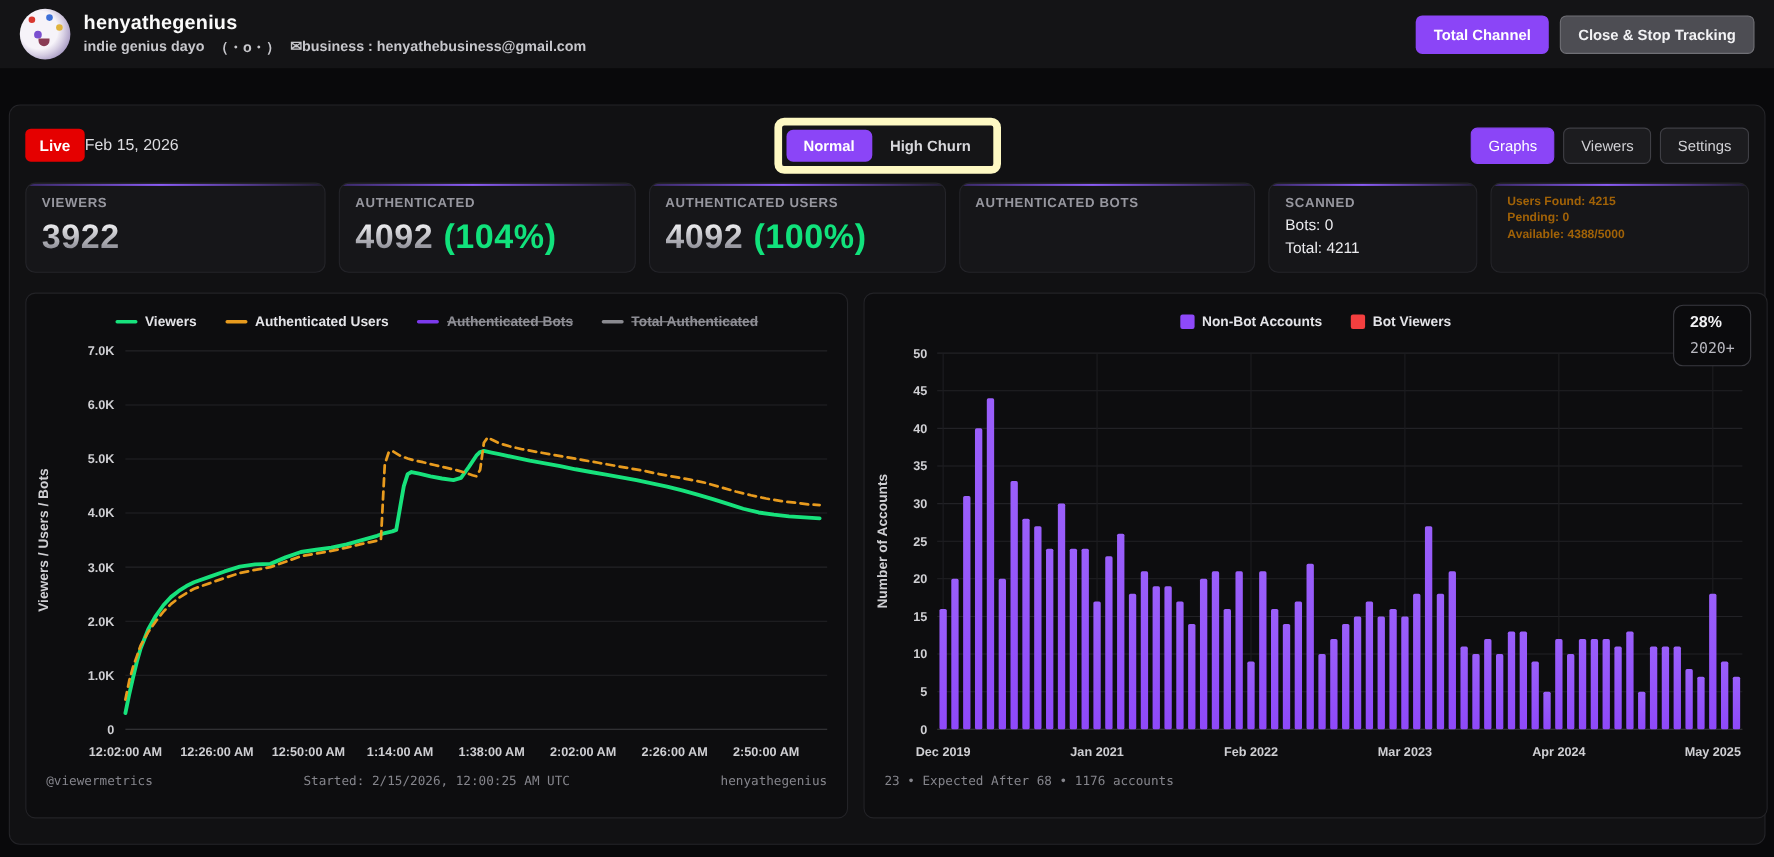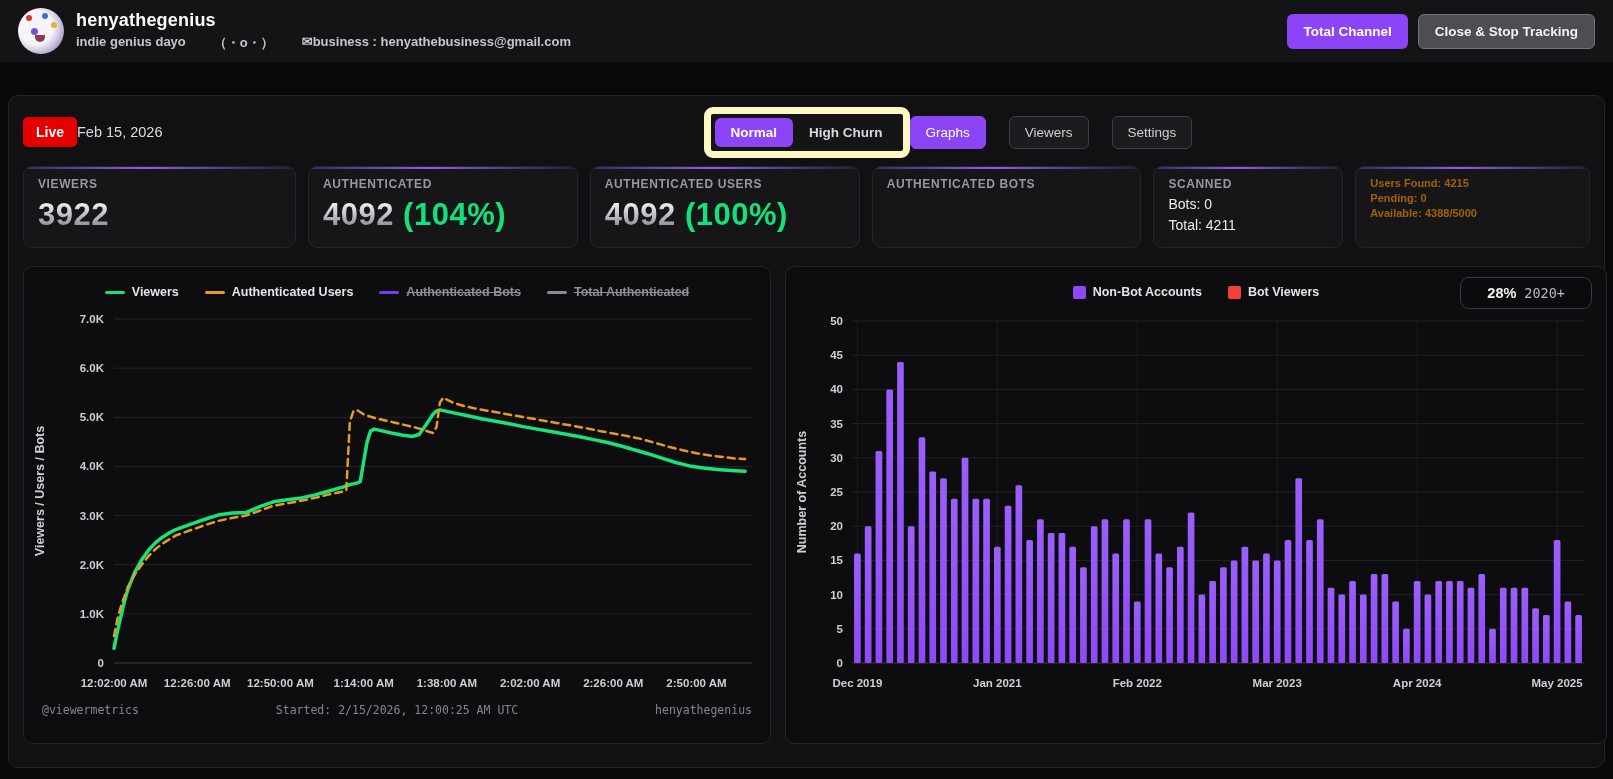--- a/index.html
+++ b/index.html
@@ -11,34 +11,34 @@
   .avatar { width:46px; height:46px; border-radius:50%; position:relative; flex:0 0 auto;
             background:radial-gradient(circle at 38% 42%, #f6f3f9 0 44%, #d8d0e4 58%, #8f7fb2 86%, #5d4d85 100%); overflow:hidden; }
   .avatar i { position:absolute; border-radius:50%; }
   .avatar .d1{ width:6px;height:6px;background:#d8372f;left:8px;top:7px; }
   .avatar .d2{ width:6px;height:6px;background:#3d6fd8;left:24px;top:5px; }
   .avatar .d3{ width:6px;height:6px;background:#e0b33c;left:33px;top:14px; }
   .avatar .d4{ width:7px;height:7px;background:#7a4fd0;left:13px;top:20px; }
   .avatar .mouth{ width:10px;height:7px;background:#8a3c55;left:17px;top:27px;border-radius:0 0 10px 10px; }
   .hdr-id { margin-left:12px; }
   .hdr-name { font-size:18px; font-weight:800; color:#fafafa; letter-spacing:.2px; }
-  .hdr-sub { display:flex; gap:28px; font-size:13px; font-weight:700; color:#c6c6cb; margin-top:3px; }
+  .hdr-sub { display:flex; gap:9px; font-size:13px; font-weight:700; color:#c6c6cb; margin-top:3px; }
   .hdr-actions { margin-left:auto; display:flex; gap:10px; }
   .btn { border:none; border-radius:6px; padding:9px 16px; font:700 13.5px "Liberation Sans",sans-serif; cursor:pointer; }
   .btn-purple { background:#8b45f7; color:#fff; }
   .btn-gray { background:#4d4d53; color:#f2f2f4; border:1px solid #707076; }
 
   
   .main-panel { position:relative; margin:33px 8px 0; height:673px; background:#111113;
                 border:1px solid #242428; border-radius:10px; padding:14px; }
 
   
   .toolbar { display:flex; align-items:center; height:44px; }
   .tb-left, .tb-right { flex:1; display:flex; align-items:center; }
-  .tb-right { gap:23px; }
+  .tb-right { justify-content:flex-end; gap:8px; }
   .live-badge { background:#e50000; color:#fff; font-weight:800; font-size:14px; padding:7px 13px; border-radius:5px; }
   .date-label { font-size:14.5px; color:#dcdce0; }
   .mode-toggle { display:flex; background:#151517; border:7px solid #fef9c3; border-radius:9px; padding:4px; }
   .seg { padding:7px 16px; border-radius:6px; font-size:13.5px; font-weight:700; color:#d8d8dc; cursor:pointer; }
   .seg.active { background:#8b45f7; color:#fff; }
   .tab-btn { background:#1c1c1f; border:1px solid #3f3f45; color:#d0d0d4; border-radius:6px; padding:8px 15px; font:400 13.5px "Liberation Sans",sans-serif; cursor:pointer; }
   .tab-btn.active { background:#8b45f7; border-color:#8b45f7; color:#fff; }
 
   
   .stats-row { display:flex; gap:12px; margin-top:12px; }
@@ -56,21 +56,21 @@
   .charts-row { display:flex; gap:14px; margin-top:18px; }
   .chart-panel { background:#0d0d0f; border:1px solid #232327; border-radius:9px; padding:10px 4px 8px; height:478px; position:relative; }
   .chart-left { width:748px; flex:0 0 auto; }
   .chart-right { flex:1; }
   .legend-row { display:flex; justify-content:center; align-items:center; gap:26px; height:30px; }
   .legend-item { display:flex; align-items:center; gap:7px; font-size:12.5px; font-weight:700; color:#e4e4e8; cursor:pointer; }
   .legend-item.struck { color:#8e8e95; text-decoration:line-through; }
   .legend-line { width:20px; height:3px; border-radius:2px; }
   .legend-sq { width:13px; height:13px; border-radius:2px; }
   .era-badge { position:absolute; top:10px; right:14px; background:#0b0b0d; border:1px solid #3a3a40; border-radius:9px;
-               padding:7px 26px; display:flex; gap:8px; align-items:baseline; }
+               padding:7px 14px; display:flex; gap:8px; align-items:baseline;flex-direction:column; }
   .era-badge b { font-size:14.5px; font-weight:800; color:#f2f2f4; }
   .era-badge .mono { font:400 13.5px "DejaVu Sans Mono", monospace; color:#b9b9c0; }
   .chart-svg { display:block; margin:0 auto; }
   svg .tick { fill:#cfcfd3; font:700 11.5px "Liberation Sans",sans-serif; }
   svg .axis-title { fill:#cfcfd3; font:700 12.5px "Liberation Sans",sans-serif; }
   .chart-footer { display:flex; justify-content:space-between; padding:6px 14px 0; font:400 11.5px "DejaVu Sans Mono", monospace; color:#85858c; }
   .chart-footer.single { justify-content:flex-start; }
 </style>
 </head>
 <body>
@@ -320,16 +320,19 @@
           <rect x="699.16" y="321.80" width="6.67" height="34.20" rx="1.5" fill="url(#barG)"></rect>
           <rect x="709.93" y="280.76" width="6.67" height="75.24" rx="1.5" fill="url(#barG)"></rect>
           <rect x="720.69" y="280.76" width="6.67" height="75.24" rx="1.5" fill="url(#barG)"></rect>
           <rect x="731.46" y="280.76" width="6.67" height="75.24" rx="1.5" fill="url(#barG)"></rect>
           <rect x="742.22" y="301.28" width="6.67" height="54.72" rx="1.5" fill="url(#barG)"></rect>
           <rect x="752.99" y="308.12" width="6.67" height="47.88" rx="1.5" fill="url(#barG)"></rect>
           <rect x="763.75" y="232.88" width="6.67" height="123.12" rx="1.5" fill="url(#barG)"></rect>
           <rect x="774.52" y="294.44" width="6.67" height="61.56" rx="1.5" fill="url(#barG)"></rect>
           <rect x="785.28" y="308.12" width="6.67" height="47.88" rx="1.5" fill="url(#barG)"></rect>
         </svg>
+      <div class="chart-footer single">
+        <span>23 • Expected After 68 • 1176 accounts</span>
+      </div>
     </div>
 
   </div>
 </div>
 
 </body></html>

